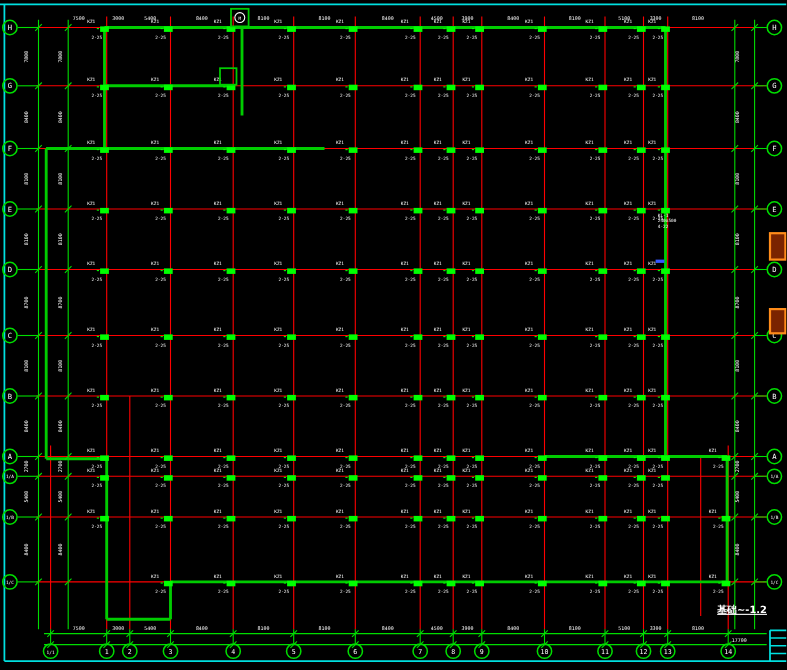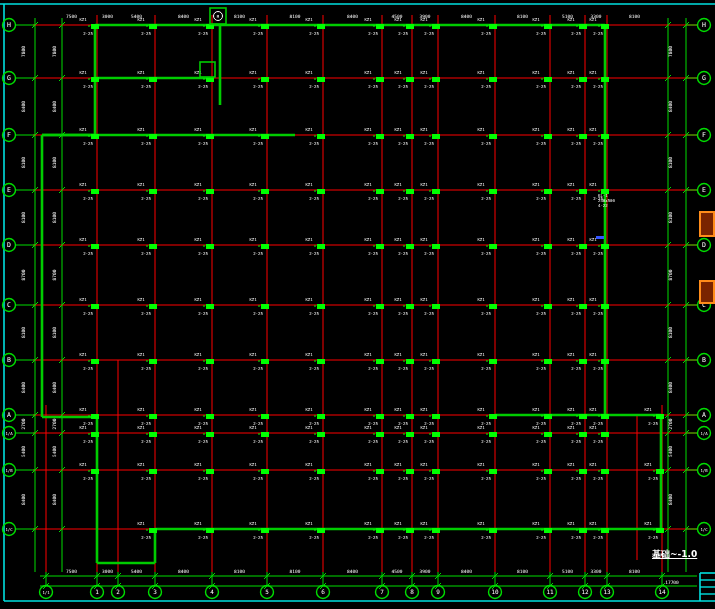--- a/index.html
+++ b/index.html
@@ -855,14 +855,14 @@
       <rect x="596" y="236" width="8" height="3" fill="#3355ff"></rect>
       <text x="598" y="197" fill="#ffffff" font-size="4" font-family="&quot;DejaVu Sans Mono&quot;,monospace" text-anchor="start">KL-1</text>
       <text x="598" y="202" fill="#ffffff" font-size="4" font-family="&quot;DejaVu Sans Mono&quot;,monospace" text-anchor="start">240x500</text>
       <text x="598" y="207" fill="#ffffff" font-size="4" font-family="&quot;DejaVu Sans Mono&quot;,monospace" text-anchor="start">4-22</text>
       <line x1="700" y1="573" x2="700" y2="601" stroke="#00e0e0" stroke-width="1.6"></line>
       <line x1="700" y1="573" x2="715" y2="573" stroke="#00e0e0" stroke-width="1.6"></line>
       <line x1="700" y1="580" x2="715" y2="580" stroke="#00e0e0" stroke-width="1.4"></line>
       <line x1="700" y1="587" x2="715" y2="587" stroke="#00e0e0" stroke-width="1.4"></line>
       <line x1="700" y1="594" x2="715" y2="594" stroke="#00e0e0" stroke-width="1.4"></line>
     </svg>
-  <div class="note">基础~-1.0</div>
+  <div class="note">基础~-1.2</div>
 </div>
 
 </body></html>

